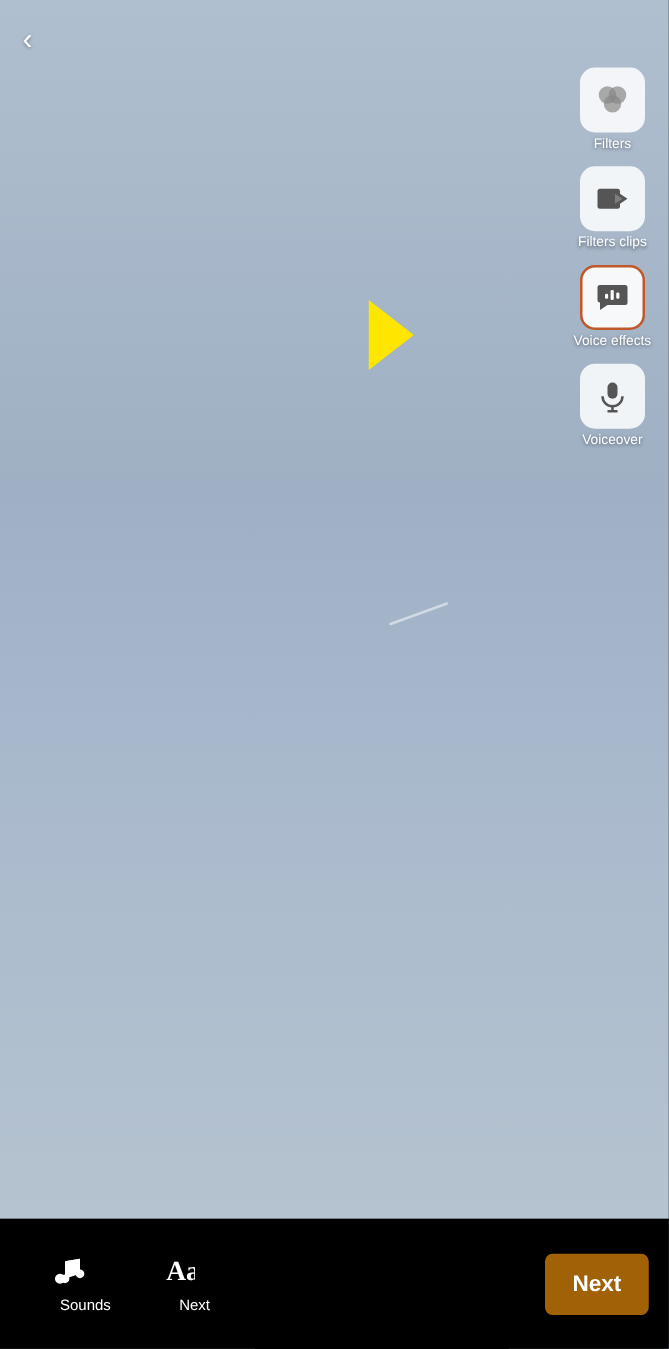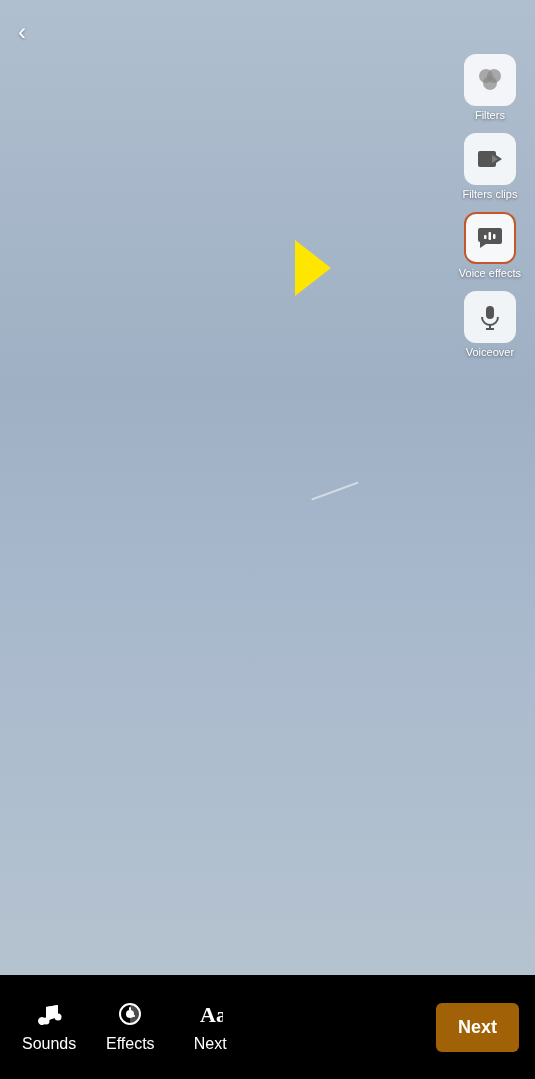--- a/index.html
+++ b/index.html
@@ -153,22 +153,23 @@
     }
 
     .bottom-icon {
       color: #fff;
       font-size: 22px;
       line-height: 1;
     }
 
     .bottom-label {
       color: #fff;
-      font-size: 16px;
+      font-size: 12px;
       text-align: center;
+      margin-left: 26px;
     }
 
     #next-button {
       background: #a16207;
       color: #fff;
       border: none;
       border-radius: 6px;
       font-size: 18px;
       font-weight: 700;
       padding: 14px 22px;
@@ -270,33 +271,20 @@
         <svg width="26" height="26" viewBox="0 0 26 26" fill="white">
           <path d="M10 20 a4 4 0 1 1 0-0.01 M10 20 V6 l12-2 v12"></path>
           <circle cx="10" cy="20" r="3.5" fill="white"></circle>
           <circle cx="22" cy="16" r="3.5" fill="white"></circle>
           <polyline points="10,6 22,4 22,16" stroke="white" stroke-width="0" fill="white"></polyline>
         </svg>
       </div>
       <span class="bottom-label">Sounds</span>
     </div>
 
-    <div class="bottom-item">
-      <div class="bottom-icon">
-        <svg width="26" height="26" viewBox="0 0 26 26" fill="none">
-          <circle cx="13" cy="13" r="10" stroke="white" stroke-width="2" fill="none"></circle>
-          <path d="M13 3 a10 10 0 0 1 0 20" fill="white" opacity="0.3"></path>
-          <circle cx="13" cy="13" r="4" fill="white"></circle>
-
-          <line x1="13" y1="13" x2="13" y2="7" stroke="white" stroke-width="2" stroke-linecap="round"></line>
-          <line x1="13" y1="13" x2="17" y2="15" stroke="white" stroke-width="2" stroke-linecap="round"></line>
-        </svg>
-      </div>
-      <span class="bottom-label">Effects</span>
-    </div>
 
     <div class="bottom-item">
       <div class="bottom-icon">
         <svg width="26" height="26" viewBox="0 0 26 26" fill="white">
           <text x="3" y="21" font-size="22" font-family="serif" font-weight="bold" fill="white">Aa</text>
         </svg>
       </div>
       <span class="bottom-label">Next</span>
     </div>
 

